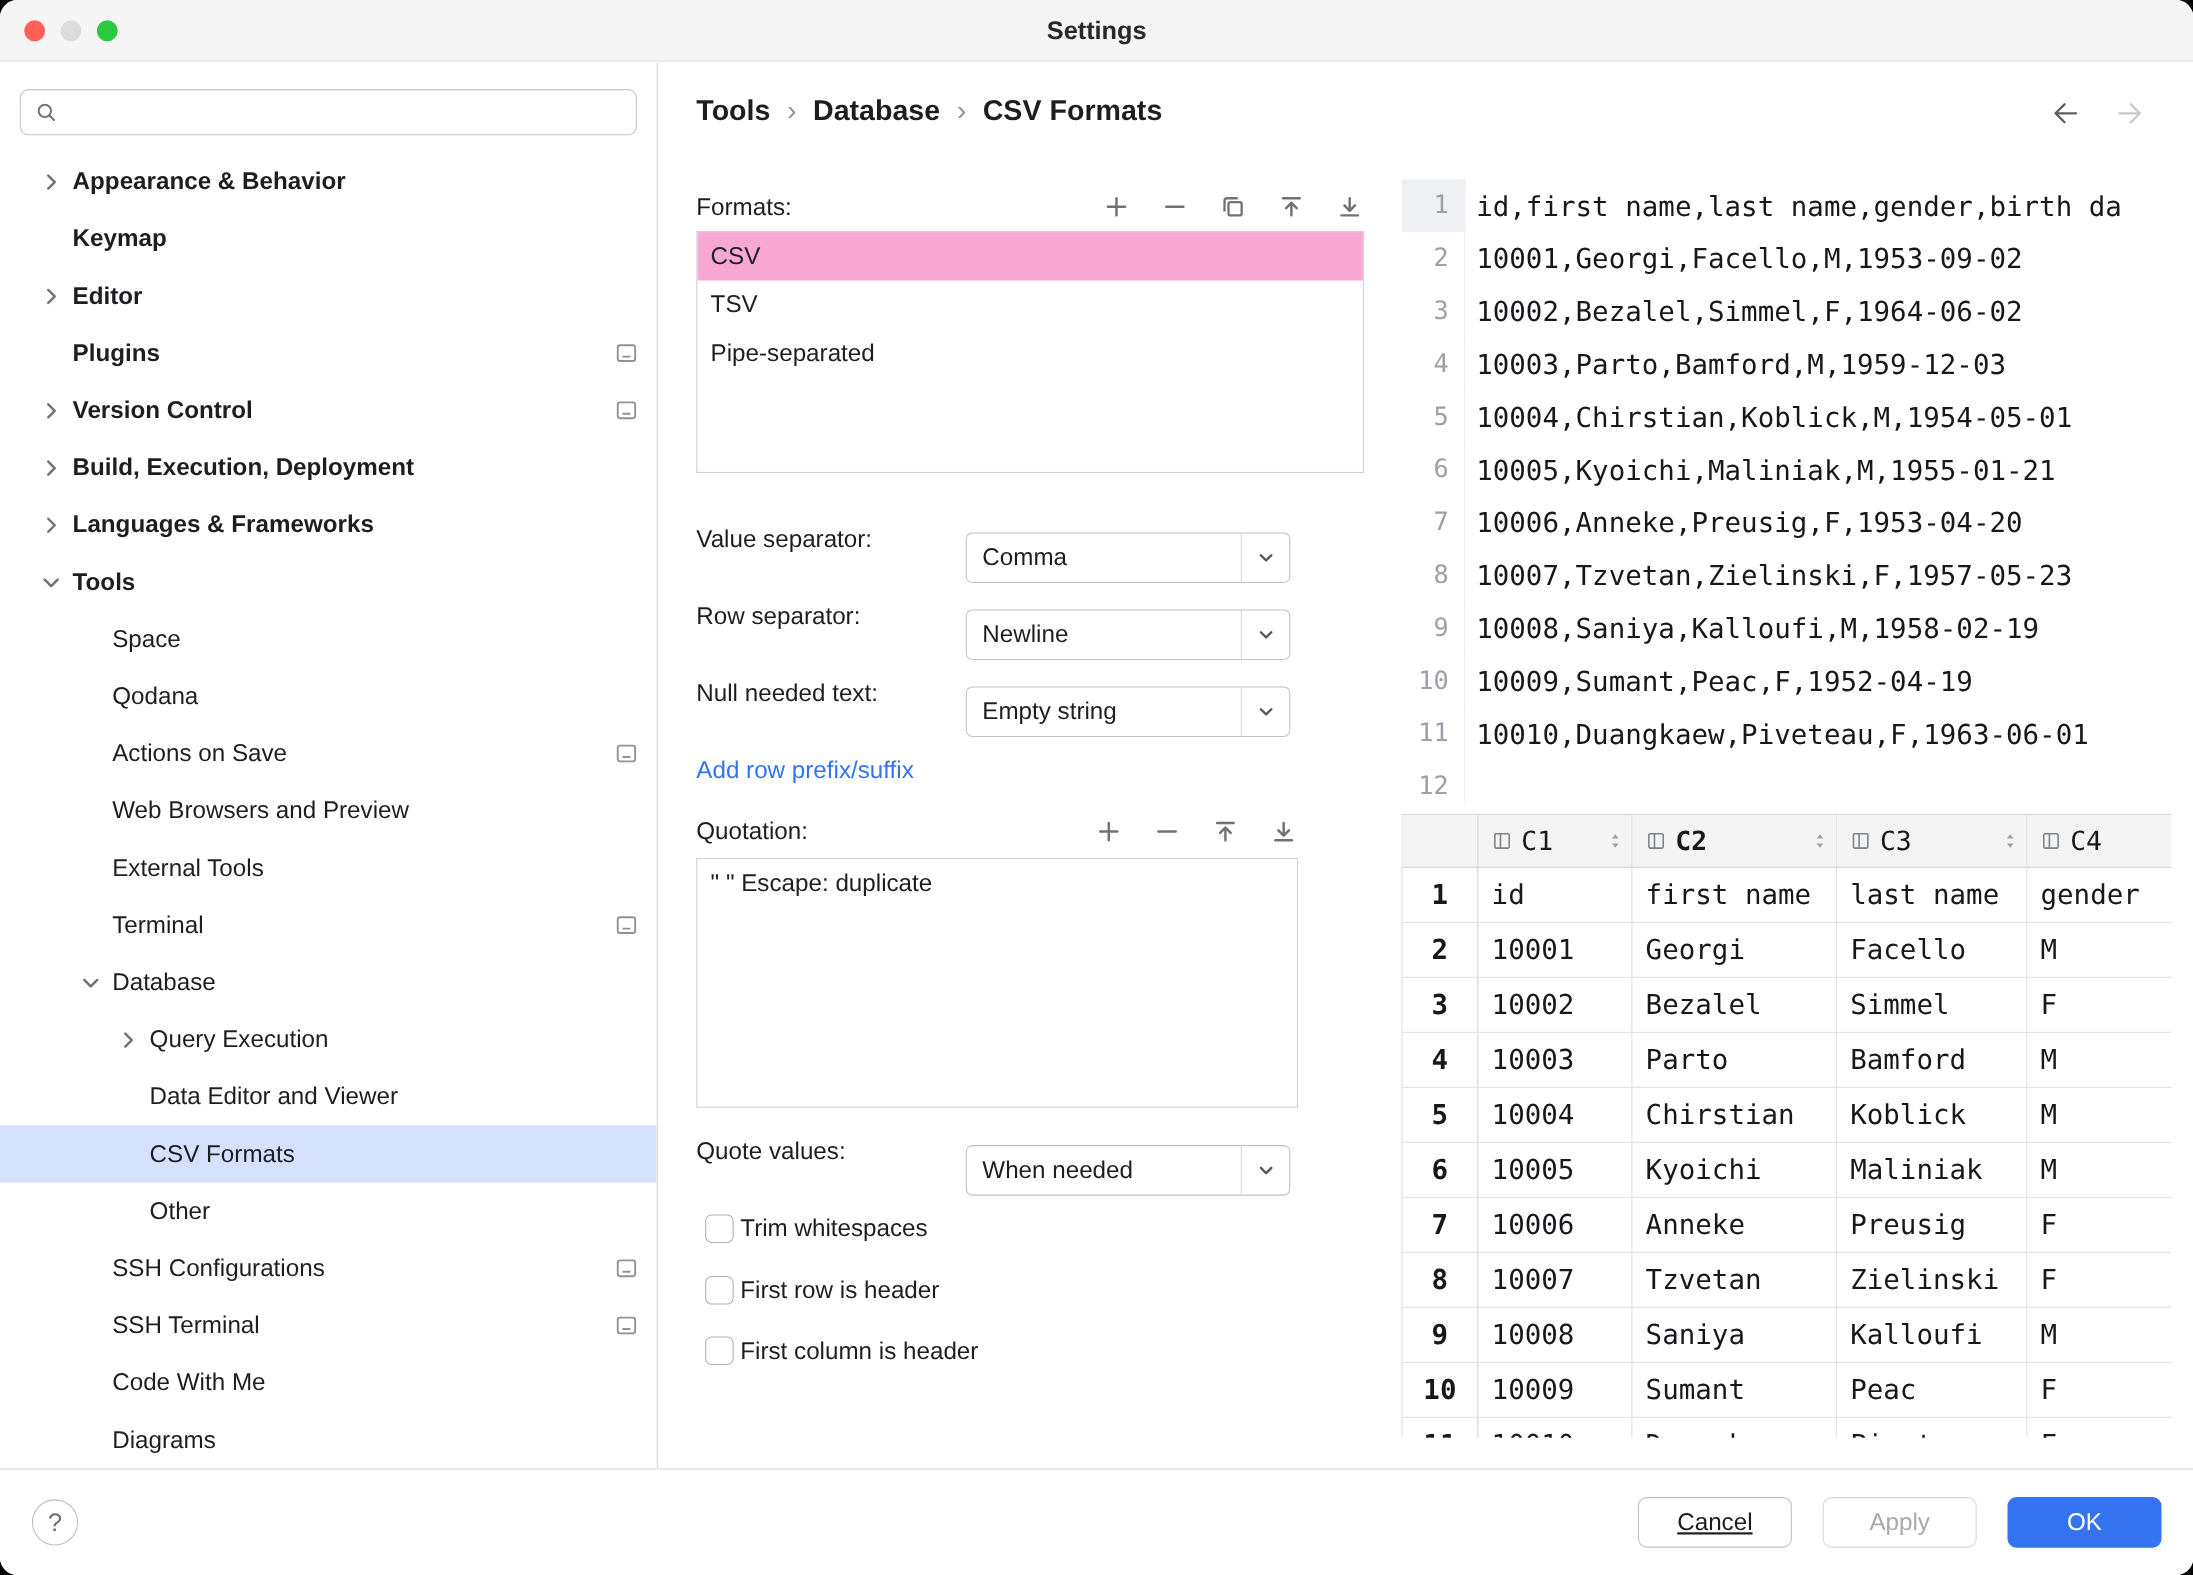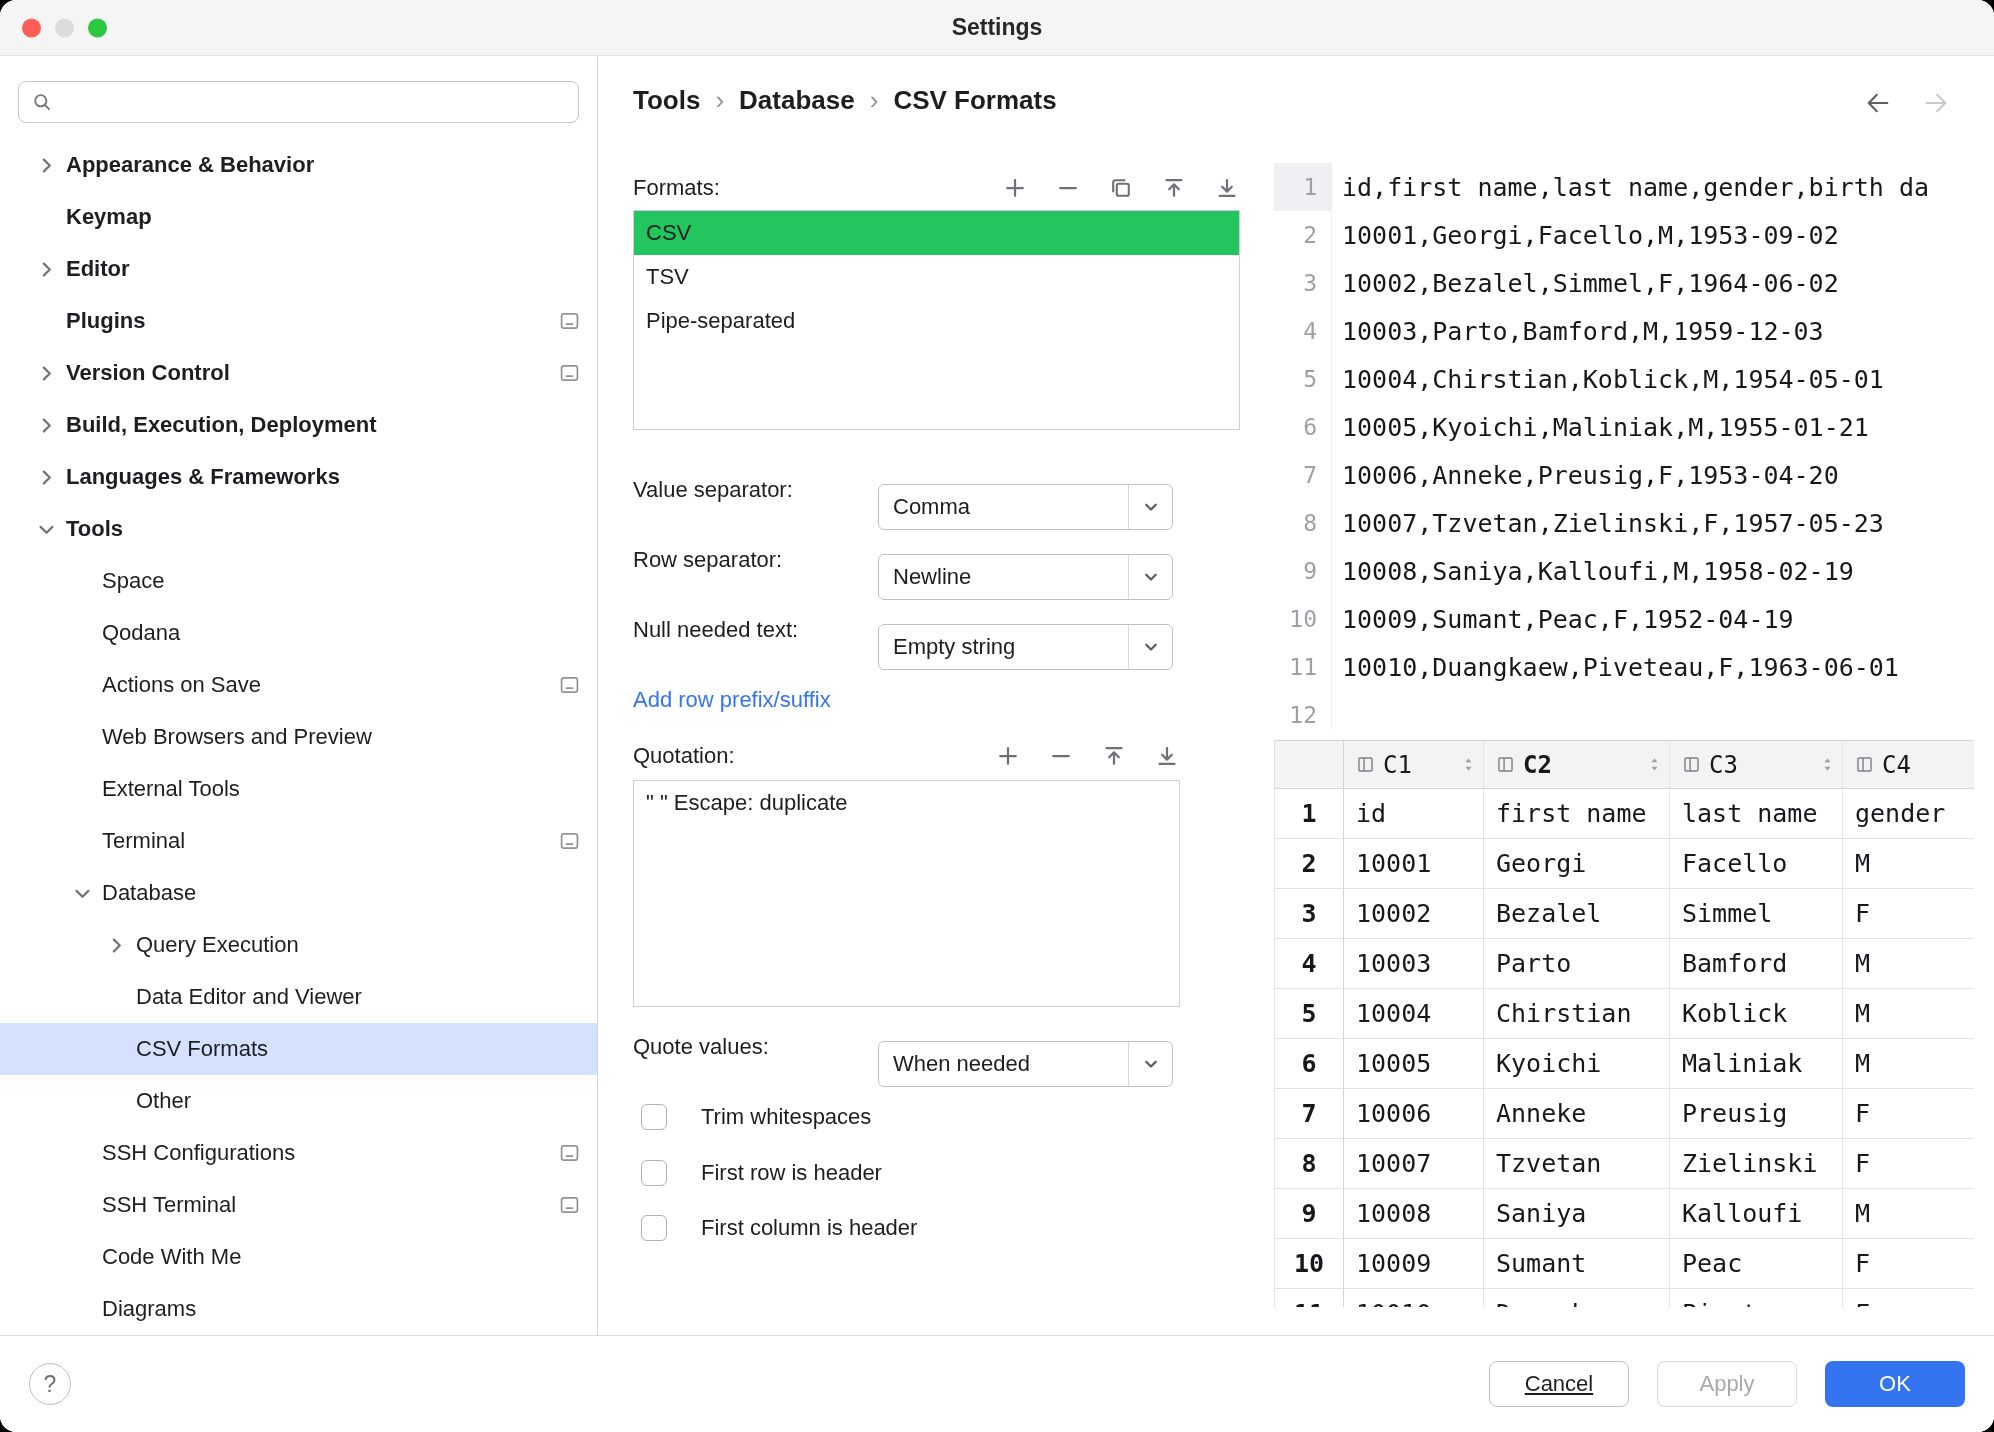--- a/index.html
+++ b/index.html
@@ -45,37 +45,37 @@
 
   .section-head { position:absolute; left:34px; height:45px; display:flex; align-items:center; }
   .shlabel { font-size:22px; color:#1c1e21; }
   .toolbar { margin-left:auto; display:flex; align-items:center; gap:27px; }
   .tbtn { width:26px; height:26px; display:flex; align-items:center; justify-content:center; }
   .tbtn svg { width:24px; height:24px; display:block; }
 
   .formats-box { position:absolute; left:34px; top:153px; width:607px; height:220px;
                  border:1px solid #d0d0d0; background:#fff; overflow:hidden; }
   .fmt-row { height:44px; display:flex; align-items:center; padding-left:12px; font-size:22px; }
-  .fmt-row.selected { background:#22c55e; }
+  .fmt-row.selected { background:#f9a8d4; }
 
   .form-row { position:absolute; left:34px; width:607px; height:46px; }
   .flabel { position:absolute; left:0; top:50%; transform:translateY(-50%); font-size:22px; }
   .combo { position:absolute; left:245px; top:17px; width:295px; height:46px; border:1px solid #c2c2c2;
            border-radius:6px; background:#fff; display:flex; align-items:center; overflow:hidden; }
   .combo .val { flex:1; padding-left:14px; font-size:22px; white-space:nowrap; }
   .combo .arrow { width:44px; align-self:stretch; display:flex; align-items:center; justify-content:center;
                   border-left:1px solid #d9d9d9; }
   .combo .arrow svg { width:20px; height:20px; display:block; }
 
   .link { position:absolute; left:34px; top:630px; color:#3574f0; font-size:22px; cursor:pointer; }
 
   .quote-box { position:absolute; left:34px; top:723px; width:547px; height:227px;
                border:1px solid #d0d0d0; background:#fff; overflow:hidden; }
 
-  .cb-row { position:absolute; left:42px; display:flex; align-items:center; gap:34px; height:40px; }
+  .cb-row { position:absolute; left:42px; display:flex; align-items:center; gap:6px; height:40px; }
   .cbox { width:26px; height:26px; border:1.5px solid #b2b2b2; border-radius:6px; background:#fff; flex:none; }
   .cb-label { font-size:22px; }
 
   
   .preview-editor { position:absolute; left:675px; top:106px; width:700px; height:566px; overflow:hidden;
                     font-family:"DejaVu Sans Mono", monospace; font-size:25px; }
   .ed-line { display:flex; height:48px; align-items:center; }
   .ed-num { width:58px; flex:none; text-align:right; color:#9da0a8; font-size:23px; padding-right:14px;
             border-right:1px solid #ededed; align-self:stretch; display:flex; align-items:center; justify-content:flex-end; }
   .ed-line:first-child .ed-num { background:#eef0f3; }

